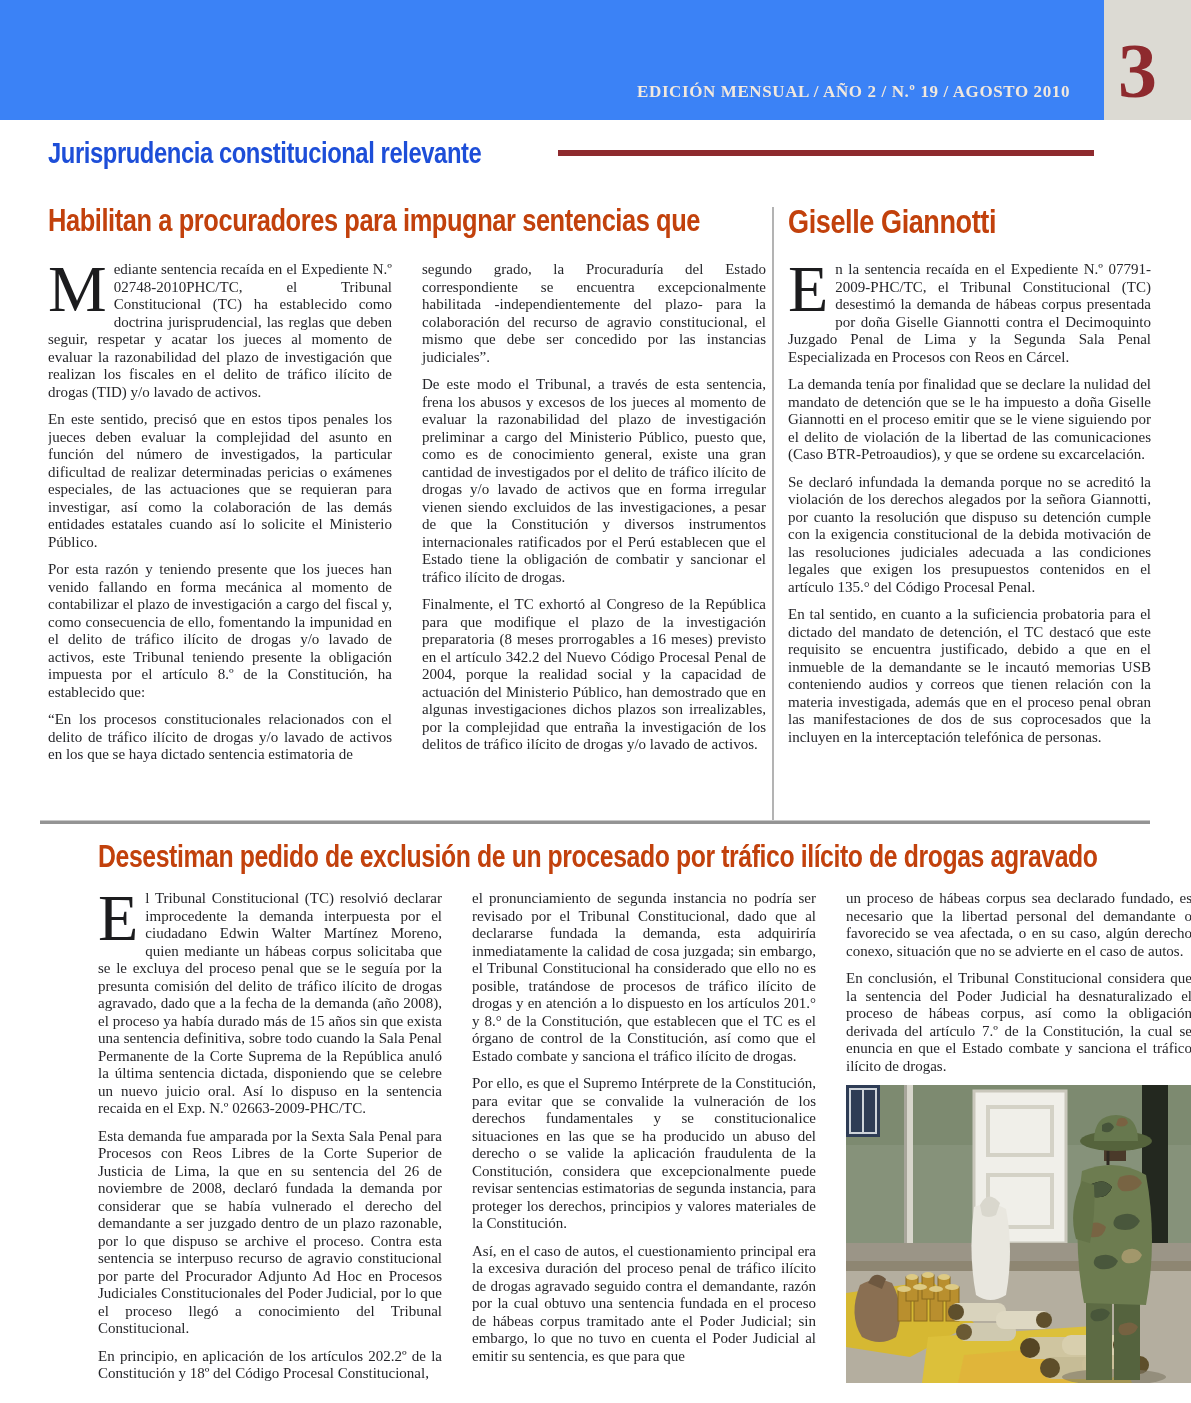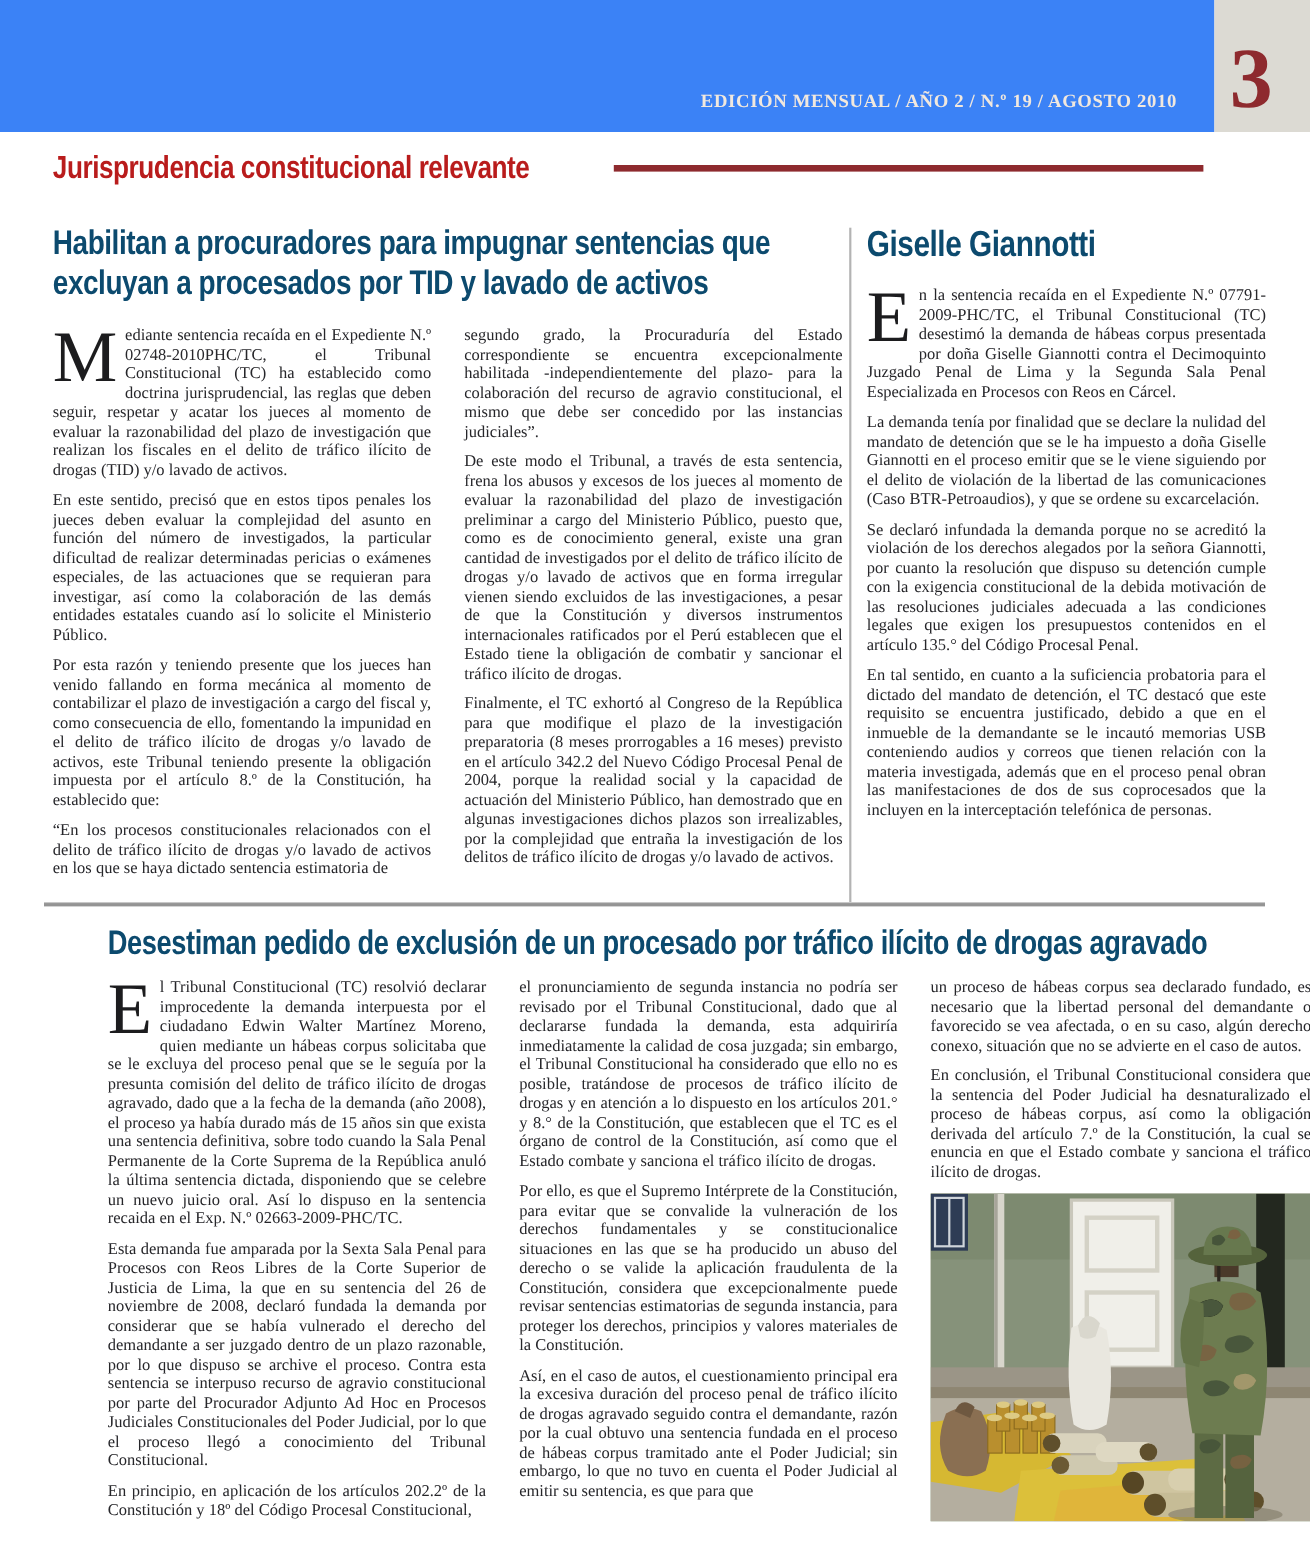--- a/index.html
+++ b/index.html
@@ -28,31 +28,31 @@
     font-size:78px; line-height:1; color:#8e2a2e;
   }
 
   
   .section-head {
     position:absolute; left:48px; top:136px; width:1074px; height:34px;
     display:flex; align-items:center;
   }
   .section-title {
     width:508px; overflow:visible; white-space:nowrap;
-    font-size:29px; line-height:34px; color:#b91c1c; margin:0;
+    font-size:29px; line-height:34px; color:#1d4ed8; margin:0;
   }
   .condensed {
     display:inline-block; font-family:"Liberation Sans", sans-serif;
     font-weight:700; letter-spacing:-0.5px; white-space:nowrap;
     transform:scaleX(0.82); transform-origin:0 50%;
   }
   .section-rule { flex:1; height:6px; background:#8e2a2e; margin:0 28px 0 2px; }
 
   
-  .headline { color:#0c4a6e;text-decoration:underline; }
+  .headline { color:#c2410c;text-decoration:underline; }
   .headline .hl-line { display:block; height:36px; font-size:31px; line-height:36px; }
   .headline-a2 .hl-line { height:38px; font-size:33px; line-height:38px; }
   .headline-a3 .hl-line { height:38px; font-size:31px; line-height:38px; }
   .headline-a3 .condensed { transform:scaleX(0.80); }
 
   
   .cols { display:flex; gap:30px; }
   .col { width:344px; text-align:justify; }
   .body-p { margin:0 0 10px 0; font-size:15px; line-height:17.5px; }
   .a2 .body-p { font-size:15px; line-height:17.5px; }
@@ -96,21 +96,20 @@
   </div>
 
   <div class="section-head">
     <h2 class="section-title"><span class="condensed">Jurisprudencia constitucional relevante</span></h2>
     <div class="section-rule"></div>
   </div>
 
   <div class="article1">
     <div class="headline">
       <span class="hl-line"><span class="condensed">Habilitan a procuradores para impugnar sentencias que</span></span>
-      <span class="hl-line"><span class="condensed">excluyan a procesados por TID y lavado de activos</span></span>
     </div>
     <div class="cols">
       <div class="col">
         <p class="body-p"><span class="dropcap">M</span><span>ediante sentencia recaída en el Expediente N.º 02748-2010PHC/TC, el Tribunal Constitucional (TC) ha establecido como doctrina jurisprudencial, las reglas que deben seguir, respetar y acatar los jueces al momento de evaluar la razonabilidad del plazo de investigación que realizan los fiscales en el delito de tráfico ilícito de drogas (TID) y/o lavado de activos.</span></p>
         <p class="body-p">En este sentido, precisó que en estos tipos penales los jueces deben evaluar la complejidad del asunto en función del número de investigados, la particular dificultad de realizar determinadas pericias o exámenes especiales, de las actuaciones que se requieran para investigar, así como la colaboración de las demás entidades estatales cuando así lo solicite el Ministerio Público.</p>
         <p class="body-p">Por esta razón y teniendo presente que los jueces han venido fallando en forma mecánica al momento de contabilizar el plazo de investigación a cargo del fiscal y, como consecuencia de ello, fomentando la impunidad en el delito de tráfico ilícito de drogas y/o lavado de activos, este Tribunal teniendo presente la obligación impuesta por el artículo 8.º de la Constitución, ha establecido que:</p>
         <p class="body-p">“En los procesos constitucionales relacionados con el delito de tráfico ilícito de drogas y/o lavado de activos en los que se haya dictado sentencia estimatoria de</p>
       </div>
       <div class="col">
         <p class="body-p">segundo grado, la Procuraduría del Estado correspondiente se encuentra excepcionalmente habilitada -independientemente del plazo- para la colaboración del recurso de agravio constitucional, el mismo que debe ser concedido por las instancias judiciales”.</p>

